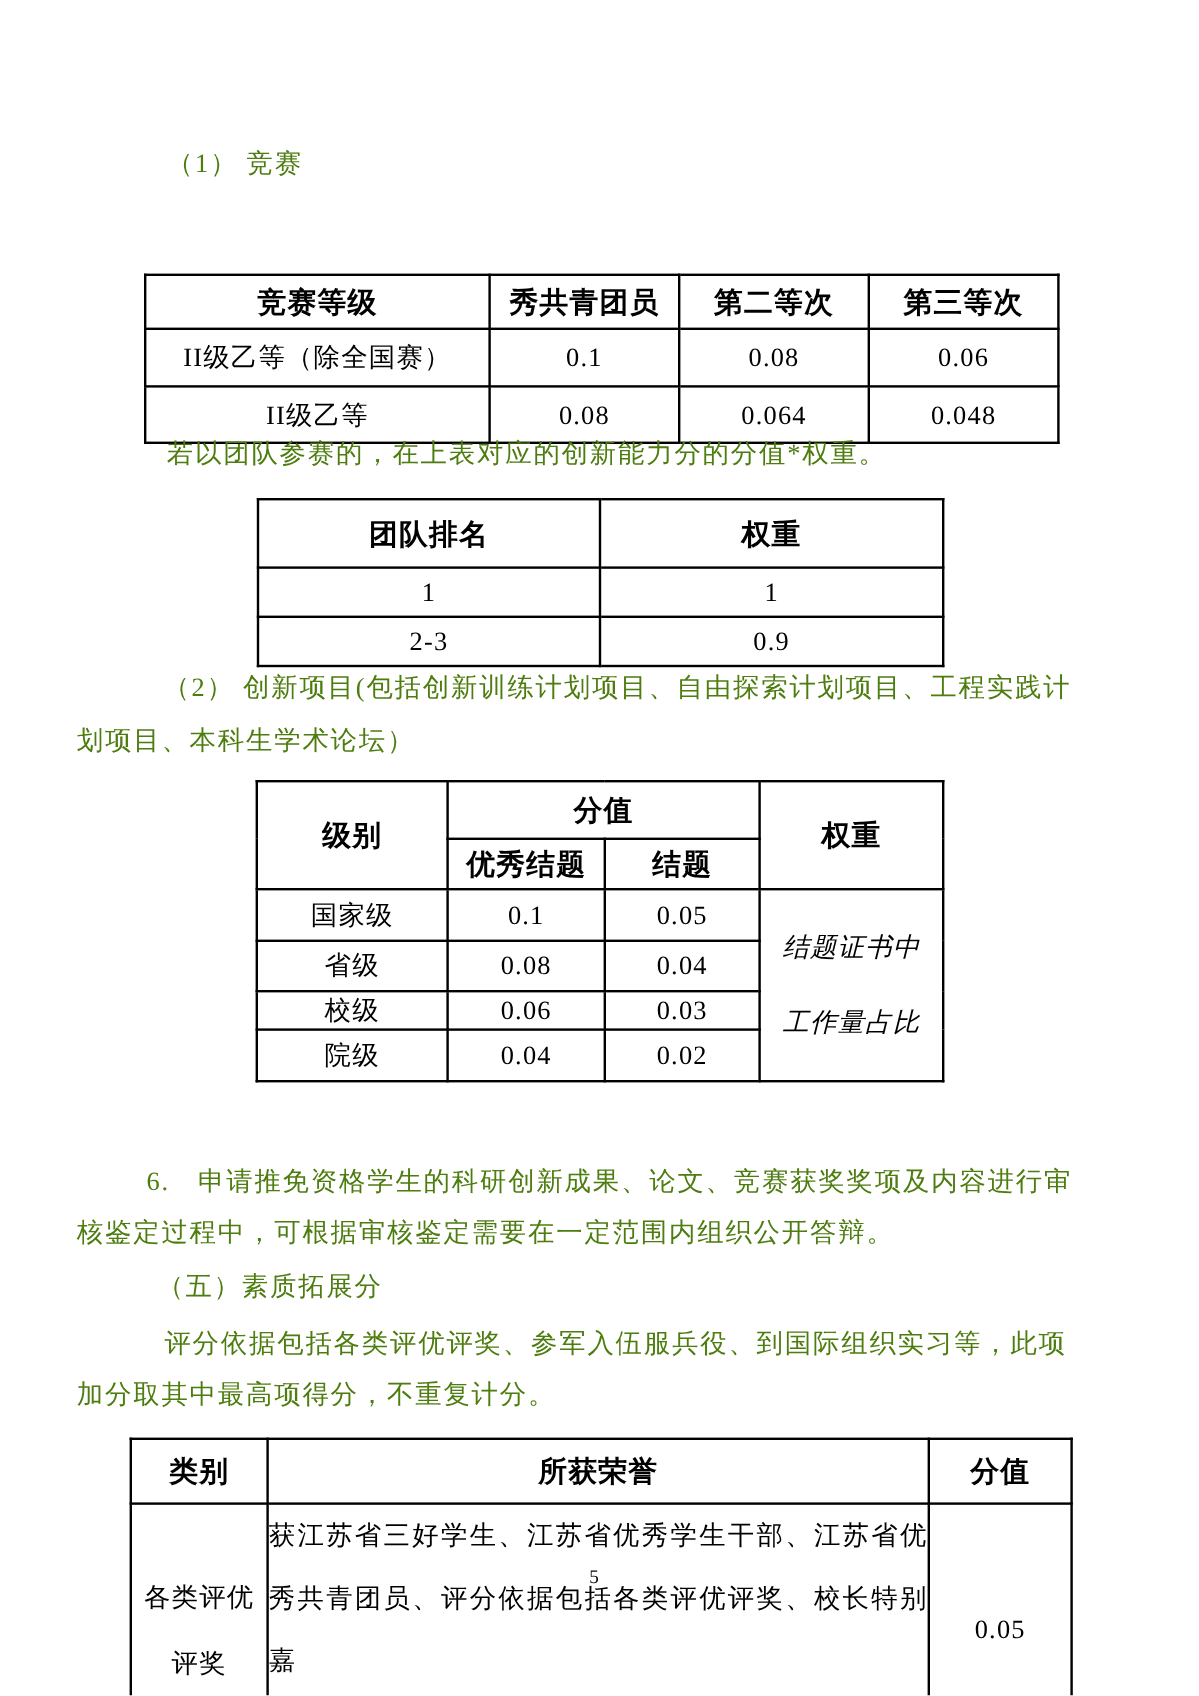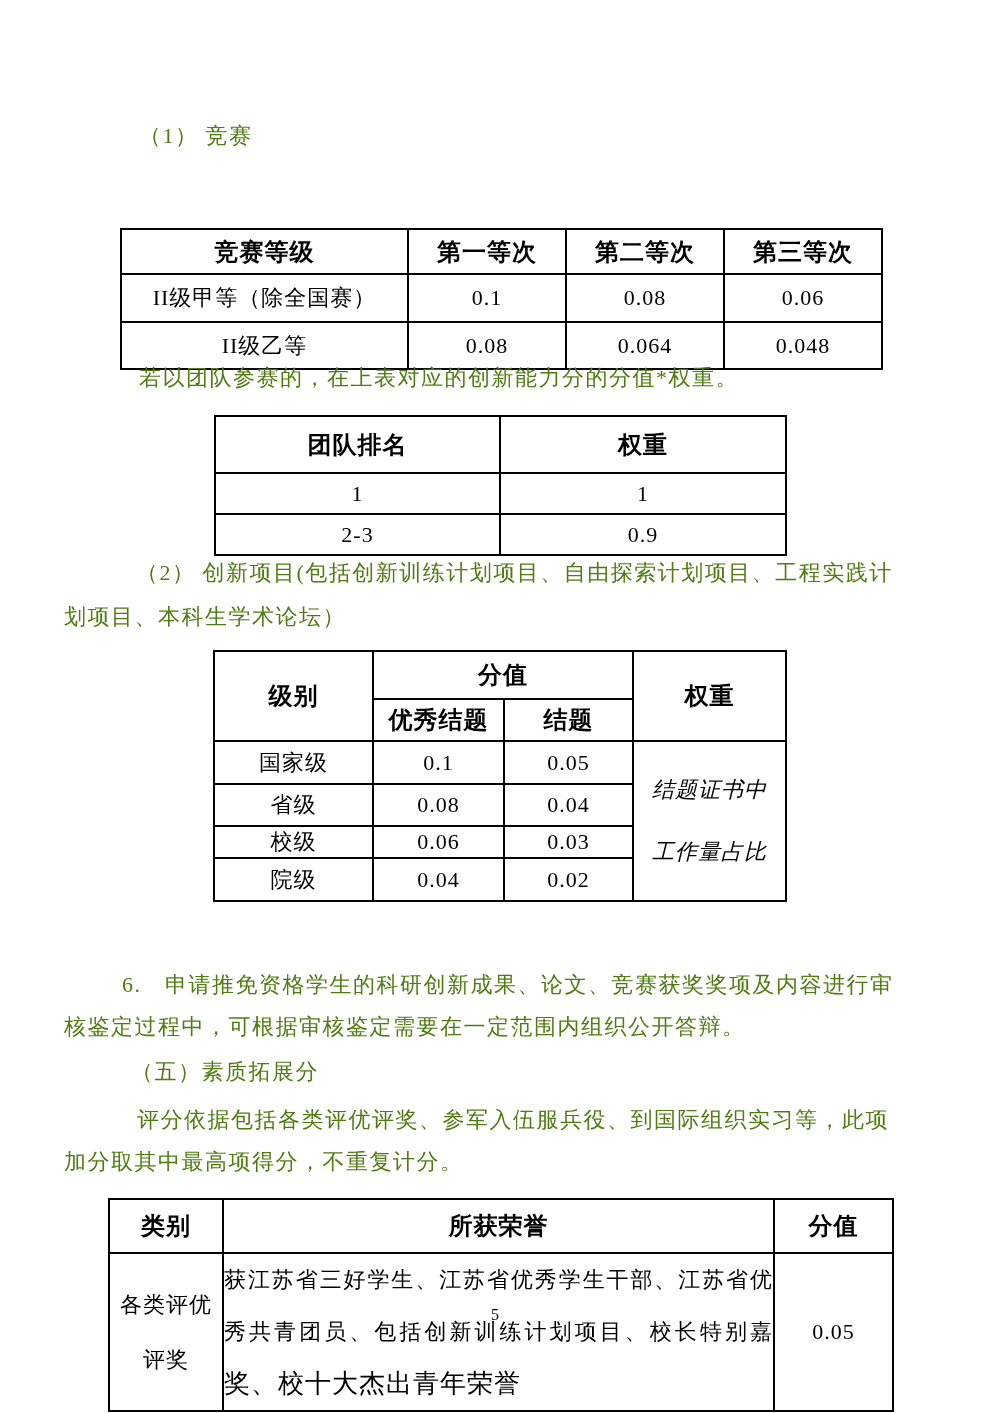--- a/index.html
+++ b/index.html
@@ -83,26 +83,26 @@
   <table class="doc" style="left:120px; top:208px; width:761px;margin-top:20px;">
     <colgroup>
       <col style="width:287px">
         <col style="width:158px">
         <col style="width:158px">
         <col style="width:158px">
     </colgroup>
     <tbody>
         <tr style="height:45px">
       <th>竞赛等级</th>
-      <th>第一等次</th>
+      <th>秀共青团员</th>
       <th>第二等次</th>
       <th>第三等次</th>
     </tr>
     <tr style="height:48px">
-      <td>II级甲等（除全国赛）</td>
+      <td>II级乙等（除全国赛）</td>
       <td>0.1</td>
       <td>0.08</td>
       <td>0.06</td>
     </tr>
     <tr style="height:47px">
       <td>II级乙等</td>
       <td>0.08</td>
       <td>0.064</td>
       <td>0.048</td>
     </tr>
@@ -199,21 +199,21 @@
       <th>所获荣誉</th>
       <th>分值</th>
     </tr>
     <tr style="height:155px">
       <td class="category-cell">
         <div>各类评优</div>
         <div>评奖</div>
       </td>
       <td class="honor-cell">
         <div class="hline">获江苏省三好学生、江苏省优秀学生干部、江苏省优</div>
-        <div class="hline">秀共青团员、包括创新训练计划项目、校长特别嘉</div>
+        <div class="hline">秀共青团员、评分依据包括各类评优评奖、校长特别嘉</div>
         <div class="hline-last">奖、校十大杰出青年荣誉</div>
       </td>
       <td>0.05</td>
     </tr>
   </tbody>
     </table>
 
   <div class="page-number">5</div>
 
 </div>

